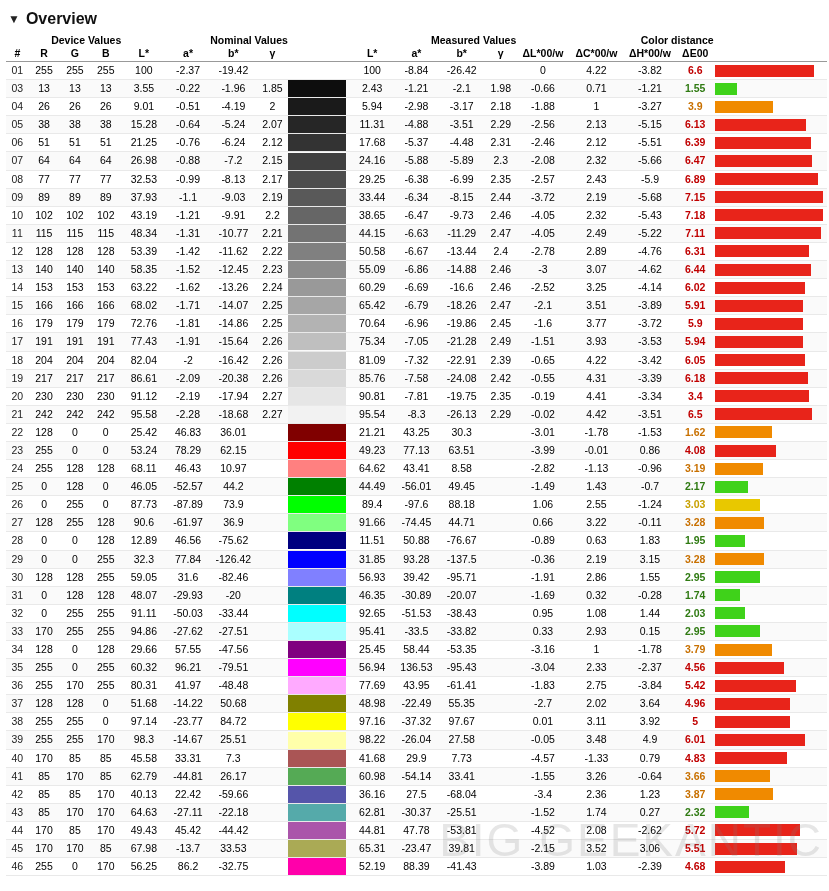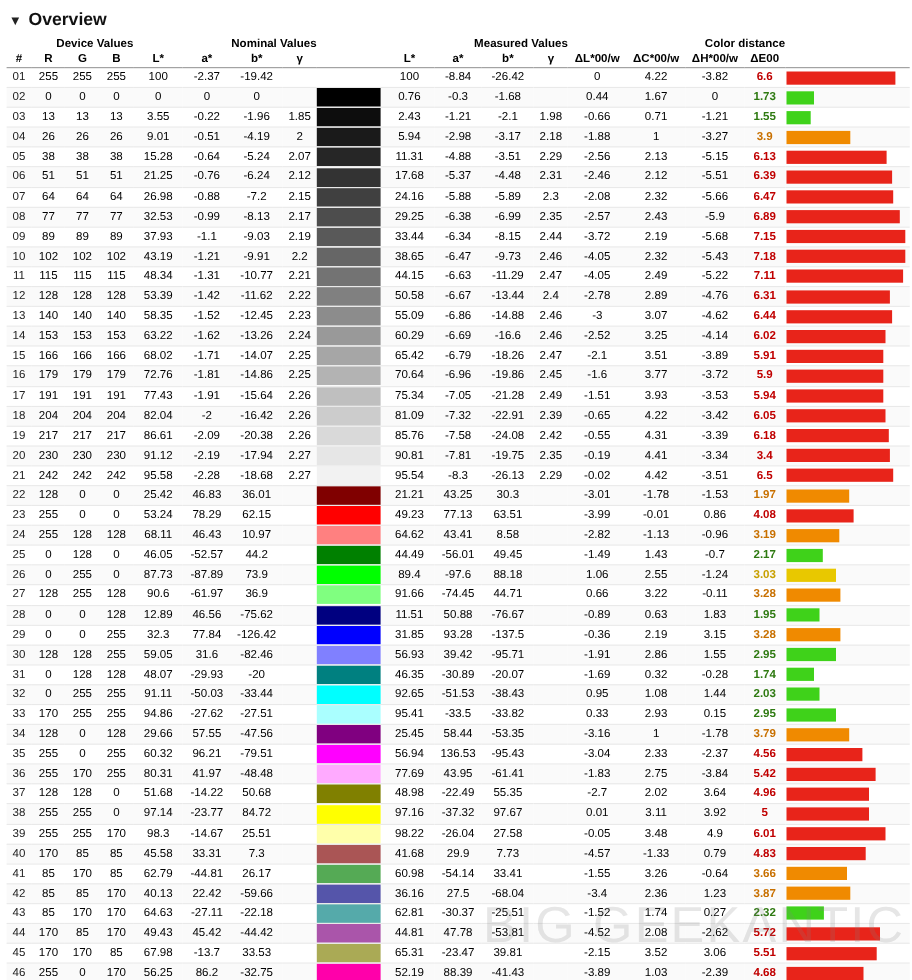--- a/index.html
+++ b/index.html
@@ -104,44 +104,20 @@
           <td class="num"></td>
           <td class="num">0</td>
           <td class="num">4.22</td>
           <td class="num">-3.82</td>
           <td class="de" style="color: rgb(192, 0, 0);">6.6</td>
           <td class="barcell">
             <span class="bar" style="width: 99px; background: rgb(232, 36, 26);"></span>
           </td>
         </tr>
         <tr>
-          <td class="idx">02</td>
-          <td class="num">0</td>
-          <td class="num">0</td>
-          <td class="num">0</td>
-          <td class="num">0</td>
-          <td class="num">0</td>
-          <td class="num">0</td>
-          <td class="num"></td>
-          <td class="swatch">
-            <span class="swbox" style="background: rgb(0, 0, 0);"></span>
-          </td>
-          <td class="num">0.76</td>
-          <td class="num">-0.3</td>
-          <td class="num">-1.68</td>
-          <td class="num"></td>
-          <td class="num">0.44</td>
-          <td class="num">1.67</td>
-          <td class="num">0</td>
-          <td class="de" style="color: rgb(47, 122, 18);">1.73</td>
-          <td class="barcell">
-            <span class="bar" style="width: 25.5px; background: rgb(63, 210, 26);"></span>
-          </td>
-        </tr>
-        <tr>
           <td class="idx">03</td>
           <td class="num">13</td>
           <td class="num">13</td>
           <td class="num">13</td>
           <td class="num">3.55</td>
           <td class="num">-0.22</td>
           <td class="num">-1.96</td>
           <td class="num">1.85</td>
           <td class="swatch">
             <span class="swbox" style="background: rgb(13, 13, 13);"></span>
@@ -602,21 +578,21 @@
           <td class="swatch">
             <span class="swbox" style="background: rgb(128, 0, 0);"></span>
           </td>
           <td class="num">21.21</td>
           <td class="num">43.25</td>
           <td class="num">30.3</td>
           <td class="num"></td>
           <td class="num">-3.01</td>
           <td class="num">-1.78</td>
           <td class="num">-1.53</td>
-          <td class="de" style="color: rgb(200, 112, 0);">1.97</td>
+          <td class="de" style="color: rgb(200, 112, 0);">1.62</td>
           <td class="barcell">
             <span class="bar" style="width: 57px; background: rgb(240, 138, 0);"></span>
           </td>
         </tr>
         <tr>
           <td class="idx">23</td>
           <td class="num">255</td>
           <td class="num">0</td>
           <td class="num">0</td>
           <td class="num">53.24</td>

